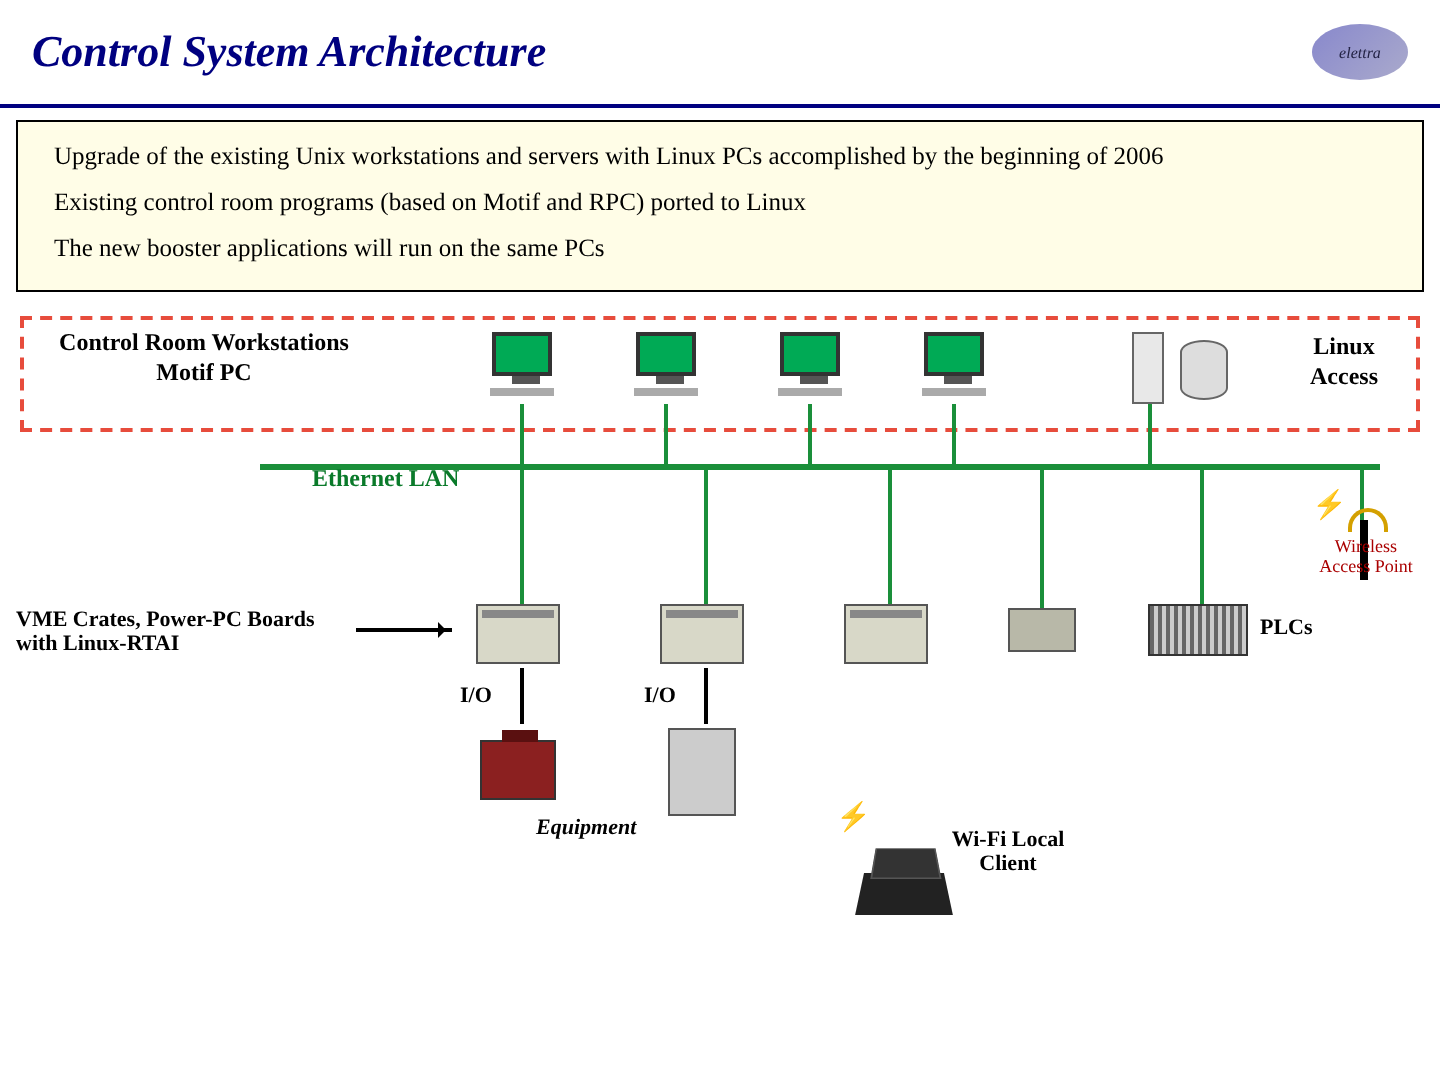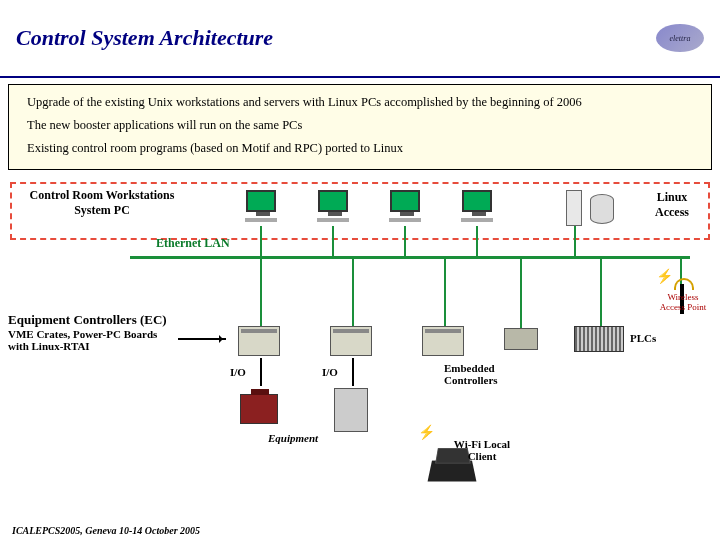--- a/index.html
+++ b/index.html
@@ -1,17 +1,17 @@
 <!DOCTYPE html>
 <html><head>
 <meta charset="utf-8">
 <style>
   * { margin: 0; padding: 0; box-sizing: border-box; }
   body { width: 720px; height: 540px; font-family: Georgia, 'Times New Roman', serif; background: #fff; position: relative; overflow: hidden; }
-  .title-bar { border-bottom: 2px solid #000080; padding: 24px 16px; display: flex; justify-content: space-between; align-items: center; }
+  .title-bar { border-bottom: 2px solid #000080; padding: 12px 16px; display: flex; justify-content: space-between; align-items: center; }
   .title { color: #000080; font-size: 22px; font-weight: bold; font-style: italic; }
   .logo { width: 48px; height: 28px; background: linear-gradient(135deg, #88c, #aac); border-radius: 50%; display: flex; align-items: center; justify-content: center; font-size: 8px; font-style: italic; color: #224; }
   .textbox { margin: 6px 8px; border: 1px solid #000; background: #fffde7; padding: 8px 18px; font-size: 12.5px; line-height: 1.5; }
   .textbox p { margin-bottom: 4px; }
   .diagram { position: relative; width: 100%; height: 360px; }
   .top-group { position: absolute; top: 6px; left: 10px; right: 10px; height: 58px; border: 2px dashed #e74c3c; }
   .label-crw { position: absolute; top: 12px; left: 22px; font-size: 12px; font-weight: bold; text-align: center; width: 160px; }
   .label-servers { position: absolute; top: 14px; right: 18px; font-size: 12px; font-weight: bold; text-align: center; width: 60px; }
   .workstation { position: absolute; width: 46px; text-align: center; }
   .monitor { width: 30px; height: 22px; background: #0a5; border: 2px solid #333; margin: 0 auto; position: relative; }
@@ -49,30 +49,30 @@
 </head>
 <body>
 
 <div class="title-bar">
   <div class="title">Control System Architecture</div>
   <div class="logo">elettra</div>
 </div>
 
 <div class="textbox">
   <p>Upgrade of the existing Unix workstations and servers with Linux PCs accomplished by the beginning of 2006</p>
+  <p>Existing control room programs (based on Motif and RPC) ported to Linux</p>
   <p>The new booster applications will run on the same PCs</p>
-  <p>Existing control room programs (based on Motif and RPC) ported to Linux</p>
 </div>
 
 <div class="diagram">
 
   <div class="top-group"></div>
   <div class="label-crw">
     <div>Control Room Workstations</div>
-    <div>System PC</div>
+    <div>Motif PC</div>
   </div>
   <div class="label-servers">
     <div>Linux</div>
     <div>Access</div>
   </div>
 
   <div class="workstation" style="top:14px; left:238px;">
       <div class="monitor"></div>
       <div class="kb"></div>
     </div>
@@ -91,56 +91,53 @@
   <div class="server" style="top:14px; left:566px;"></div>
   <div class="cyl" style="top:18px; left:590px;"></div>
 
   <div class="vline" style="top:50px; left:260px; height:32px;"></div>
   <div class="vline" style="top:50px; left:332px; height:32px;"></div>
   <div class="vline" style="top:50px; left:404px; height:32px;"></div>
   <div class="vline" style="top:50px; left:476px; height:32px;"></div>
   <div class="vline" style="top:50px; left:574px; height:32px;"></div>
 
   <div class="eth-line" style="top:80px; left:130px; width:560px;"></div>
-  <div class="eth-label" style="top:60px; left:156px;">Ethernet LAN</div>
+  <div class="eth-label" style="top:80px; left:156px;">Ethernet LAN</div>
 
   <div class="vline" style="top:82px; left:260px; height:72px;"></div>
   <div class="vline" style="top:82px; left:352px; height:72px;"></div>
   <div class="vline" style="top:82px; left:444px; height:72px;"></div>
   <div class="vline" style="top:82px; left:520px; height:72px;"></div>
   <div class="vline" style="top:82px; left:600px; height:72px;"></div>
   <div class="vline" style="top:82px; left:680px; height:28px;"></div>
 
   <div class="ap" style="top:108px; left:680px;"></div>
   <div class="spark" style="top:92px; left:656px;">⚡</div>
   <div class="ap-label" style="top:116px; left:654px; width:58px;">Wireless Access Point</div>
 
-  <div class="ec-label">Equipment Controllers (EC)</div>
   <div class="ec-sub">VME Crates, Power-PC Boards with Linux-RTAI</div>
   <div class="arrow" style="top:162px; left:178px; width:48px;"></div>
 
   <div class="vme" style="top:150px; left:238px;"></div>
   <div class="vme" style="top:150px; left:330px;"></div>
   <div class="vme" style="top:150px; left:422px;"></div>
   <div class="embed-ctrl" style="top:152px; left:504px;"></div>
   <div class="plc" style="top:150px; left:574px;"></div>
   <div class="plc-label" style="top:156px; left:630px;">PLCs</div>
 
   <div class="vline" style="top:182px; left:260px; height:28px; background:#000;"></div>
   <div class="vline" style="top:182px; left:352px; height:28px; background:#000;"></div>
   <div class="io-label" style="top:190px; left:230px;">I/O</div>
   <div class="io-label" style="top:190px; left:322px;">I/O</div>
 
-  <div class="embed-label" style="top:186px; left:444px; width:80px;">Embedded Controllers</div>
 
   <div class="small-equip" style="top:218px; left:240px;"></div>
   <div class="rack" style="top:212px; left:334px;"></div>
   <div class="equip-label" style="top:256px; left:268px;">Equipment</div>
 
   <div class="spark" style="top:248px; left:418px;">⚡</div>
   <div class="laptop" style="top:282px; left:430px;"></div>
-  <div class="wifi-label" style="top:262px; left:452px; width:60px;">Wi-Fi Local Client</div>
+  <div class="wifi-label" style="top:262px; left:474px; width:60px;">Wi-Fi Local Client</div>
 
 </div>
 
 <div class="footer">
-  <span>ICALEPCS2005, Geneva 10-14 October 2005</span>
 </div>
 
 </body></html>

